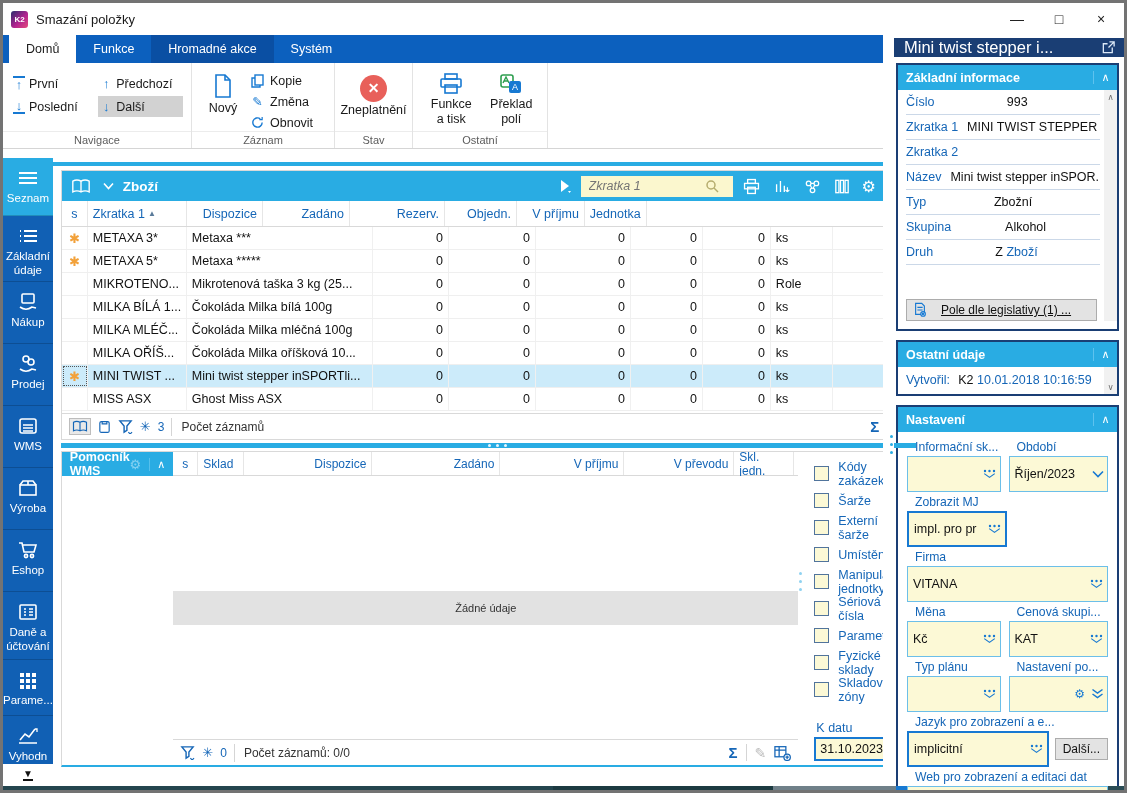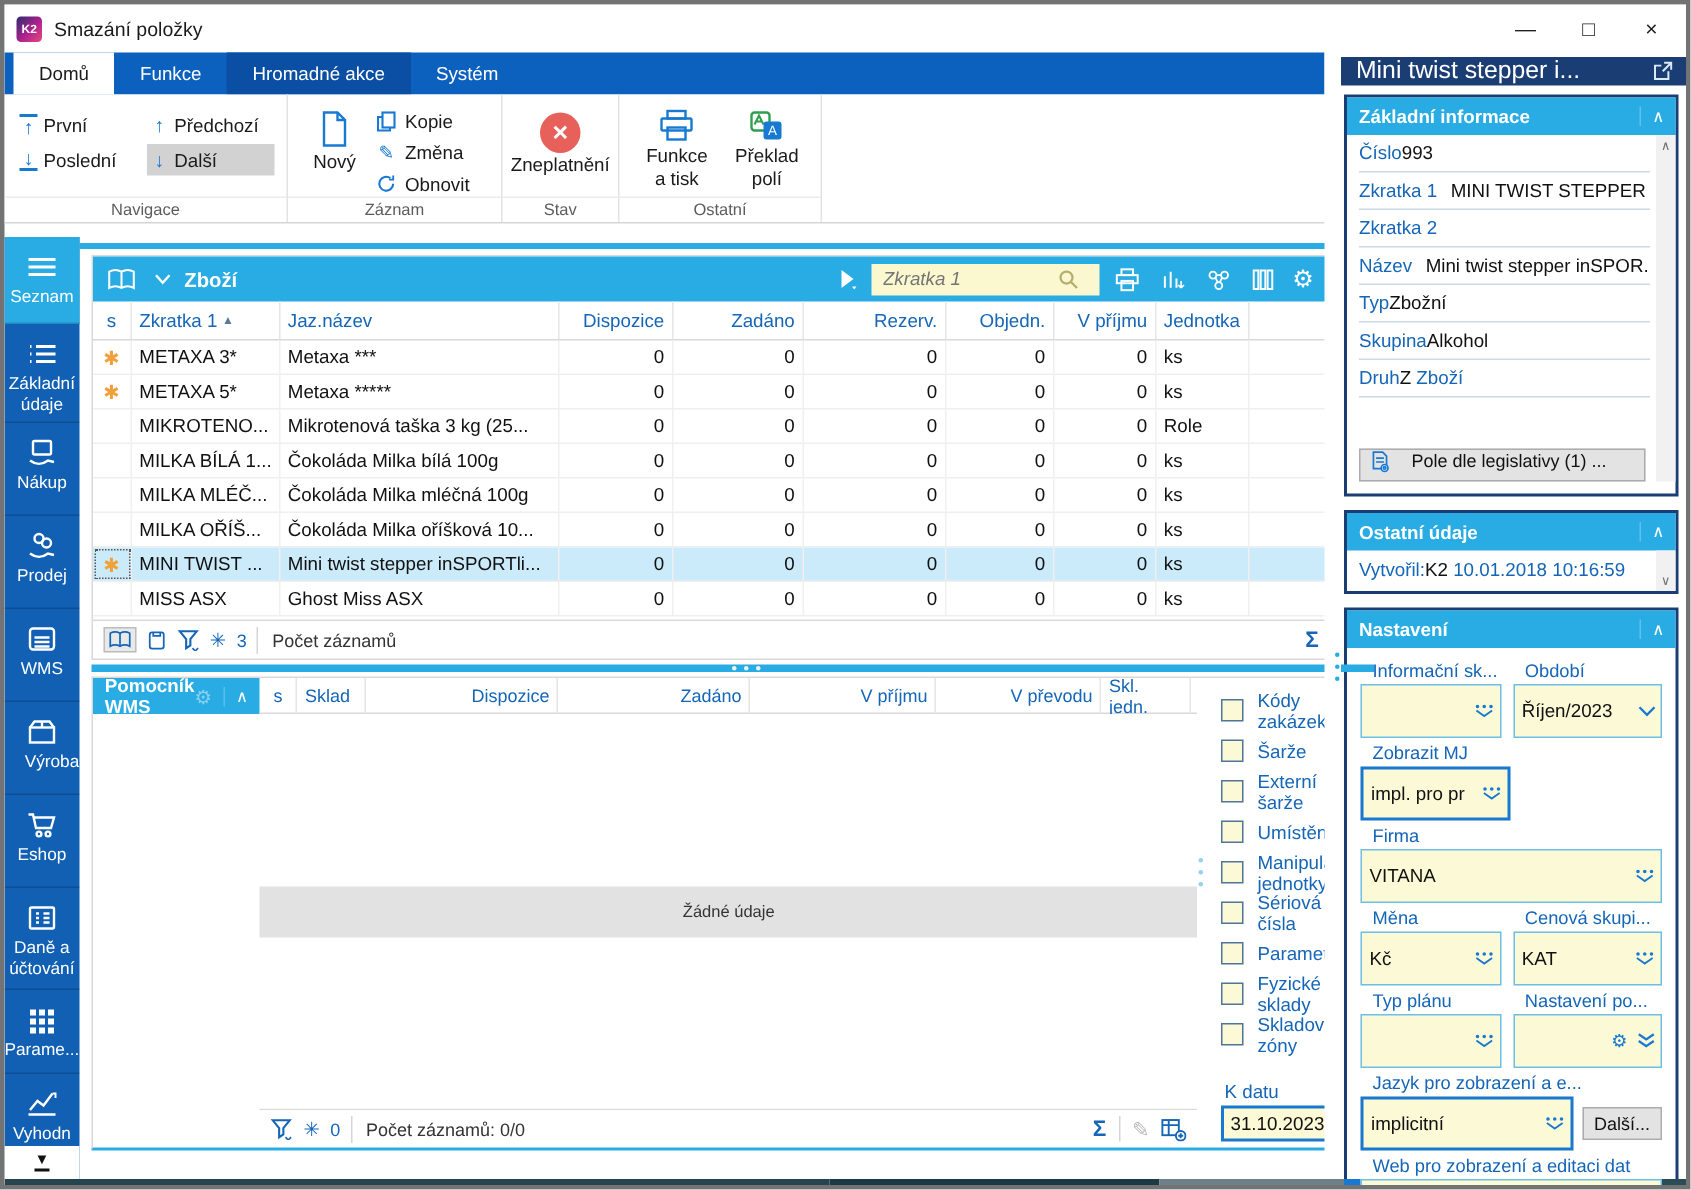--- a/index.html
+++ b/index.html
@@ -149,25 +149,25 @@
   .rp-sechead .t{font-size:12.5px;font-weight:bold;flex:1;}
   .rp-sechead .col{border-left:1px solid #5ec2ee;width:24px;text-align:center;font-size:11px;}
   .rp-body{position:relative;}
   .rp-scrollcol{position:absolute;right:0;top:0;bottom:0;width:13px;background:#F1F1F1;
     display:flex;flex-direction:column;align-items:center;font-size:8.5px;color:#707070;}
   .rp-scrollcol .up{margin-top:2px;}
   .rp-scrollcol .dn{margin-top:auto;margin-bottom:2px;}
   .frow{display:flex;align-items:center;height:25px;margin:0 17px 0 8px;border-bottom:1px solid #CBD8E8;
     font-size:12.5px;overflow:hidden;white-space:nowrap;}
   .frow .fl{color:#1566B7;flex-shrink:0;}
-  .frow .fv{color:#111;flex:1;text-align:left;overflow:hidden;}
+  .frow .fv{color:#111;flex:1;text-align:center;overflow:hidden;}
   .frow .fv.left{text-align:left;margin-left:9px;}
   .fv .lk{color:#1566B7;}
   .legis-btn{margin:8px 20px 8px 8px;height:22px;background:#E3E3E3;border:1px solid #ACACAC;
-    display:flex;align-items:flex-start;font-size:12px;color:#111;}
+    display:flex;align-items:center;font-size:12px;color:#111;text-decoration:underline;}
   .legis-btn .ic{color:#1779D2;margin:0 14px 0 6px;display:flex;}
   .gap28{height:26px;margin-right:17px;}
 
   
   .sform{padding:5px 9px 6px 9px;}
   .slabel{font-size:12.2px;color:#1566B7;margin:3px 0 2px 8px;white-space:nowrap;overflow:hidden;}
   .srow{display:flex;gap:8px;}
   .scol-a{width:94px;}
   .scol-b{width:100px;}
   .combo{position:relative;height:36px;background:#FCF9D6;border:1px solid #6cbfe9;display:flex;align-items:center;
@@ -356,21 +356,21 @@
           </div>
           <div class="sb-item" style="height:62px;">
             <span class="sb-ico">
               <svg width="24" height="22" viewBox="0 0 24 22" stroke="#fff" stroke-width="1.6" fill="none">
                 <rect x="4" y="4" width="16" height="14" rx="2"></rect>
                   <path d="M7 10h10M7 13h10M7 16h10"></path>
               </svg>
             </span>
             <span>WMS</span>
           </div>
-          <div class="sb-item" style="height:62px;text-align:right;">
+          <div class="sb-item" style="height:62px;">
             <span class="sb-ico">
               <svg width="24" height="22" viewBox="0 0 24 22" stroke="#fff" stroke-width="1.6" fill="none">
                 <rect x="4" y="8" width="16" height="10"></rect>
                   <path d="M4 8l3-4h10l3 4M12 4v4"></path>
               </svg>
             </span>
             <span>Výroba</span>
           </div>
           <div class="sb-item" style="height:62px;">
             <span class="sb-ico">
@@ -492,21 +492,20 @@
             </div>
 
             <div class="gtable">
               <div class="gtable-left">
                 <div class="colhead">
                   <div class="cell c-s ctr">s</div>
                   <div class="cell c-zk">
                     <span>Zkratka 1</span>
                     <span class="sort">▲</span>
                   </div>
-                  <div class="cell c-nz">Jaz.název</div>
                   <div class="cell c-di num">Dispozice</div>
                   <div class="cell c-za num">Zadáno</div>
                   <div class="cell c-re num">Rezerv.</div>
                   <div class="cell c-ob num">Objedn.</div>
                   <div class="cell c-vp num">V příjmu</div>
                   <div class="cell c-je">Jednotka</div>
                   <div class="cell c-fill"></div>
                 </div>
 
                 <div class="grid-rows">

